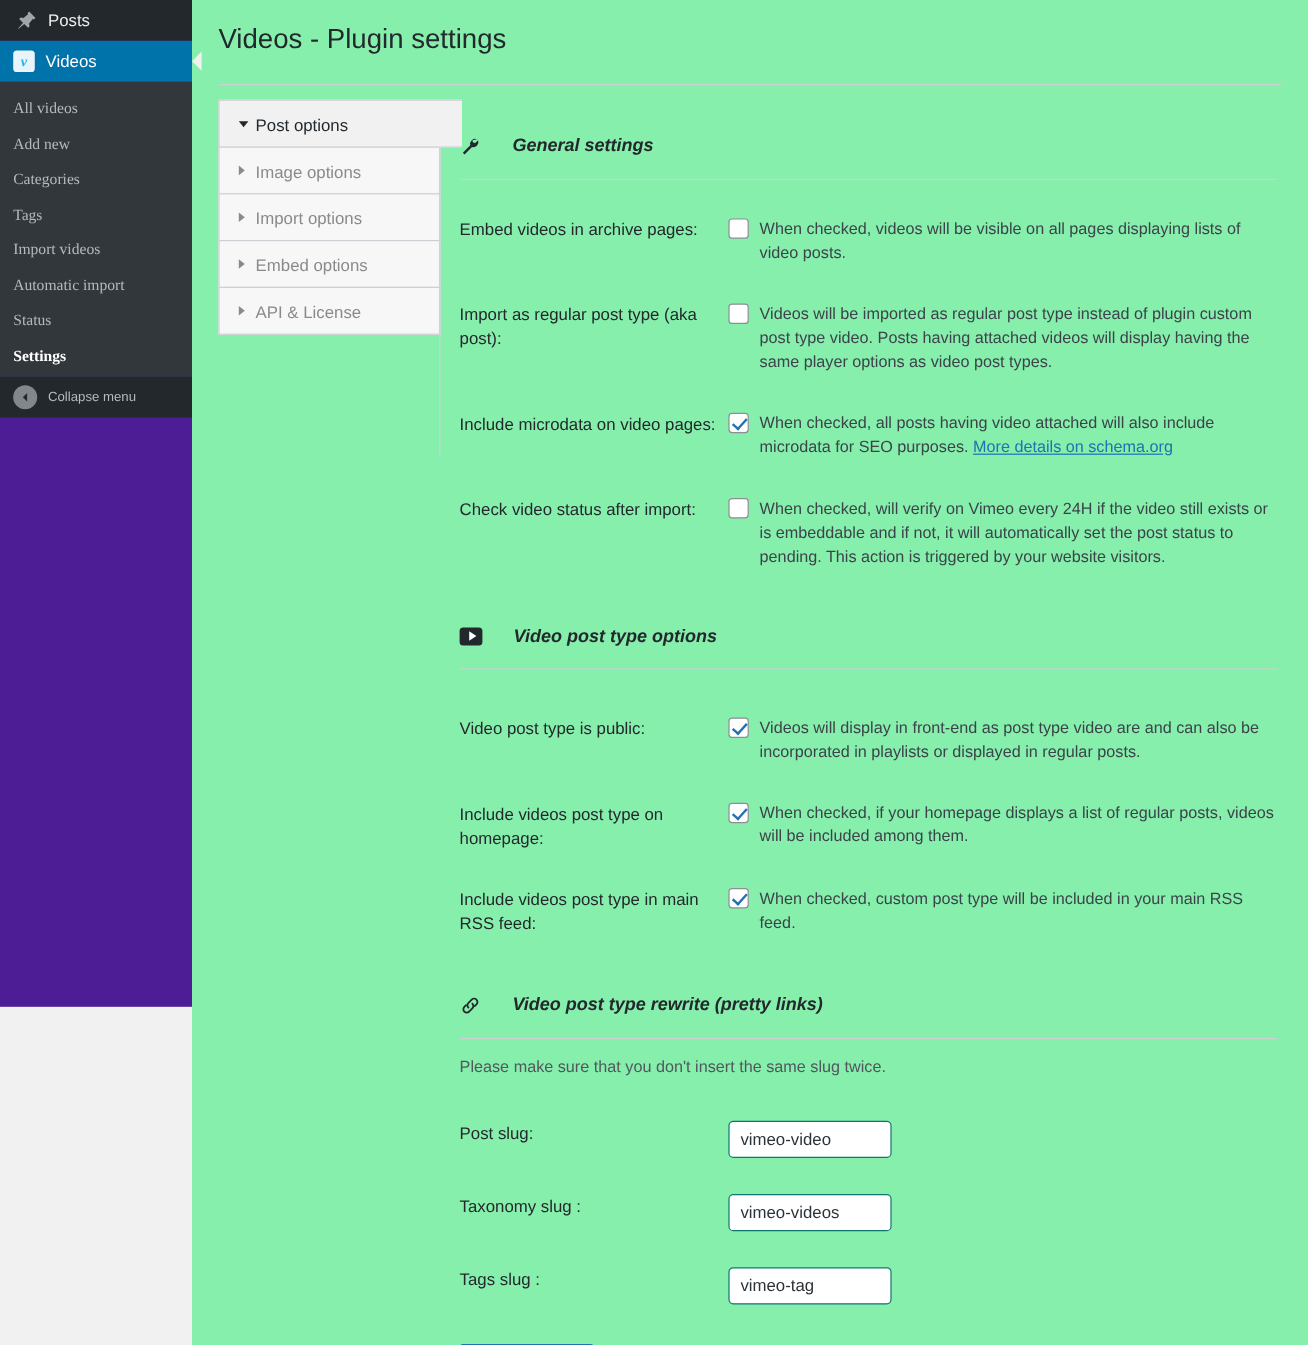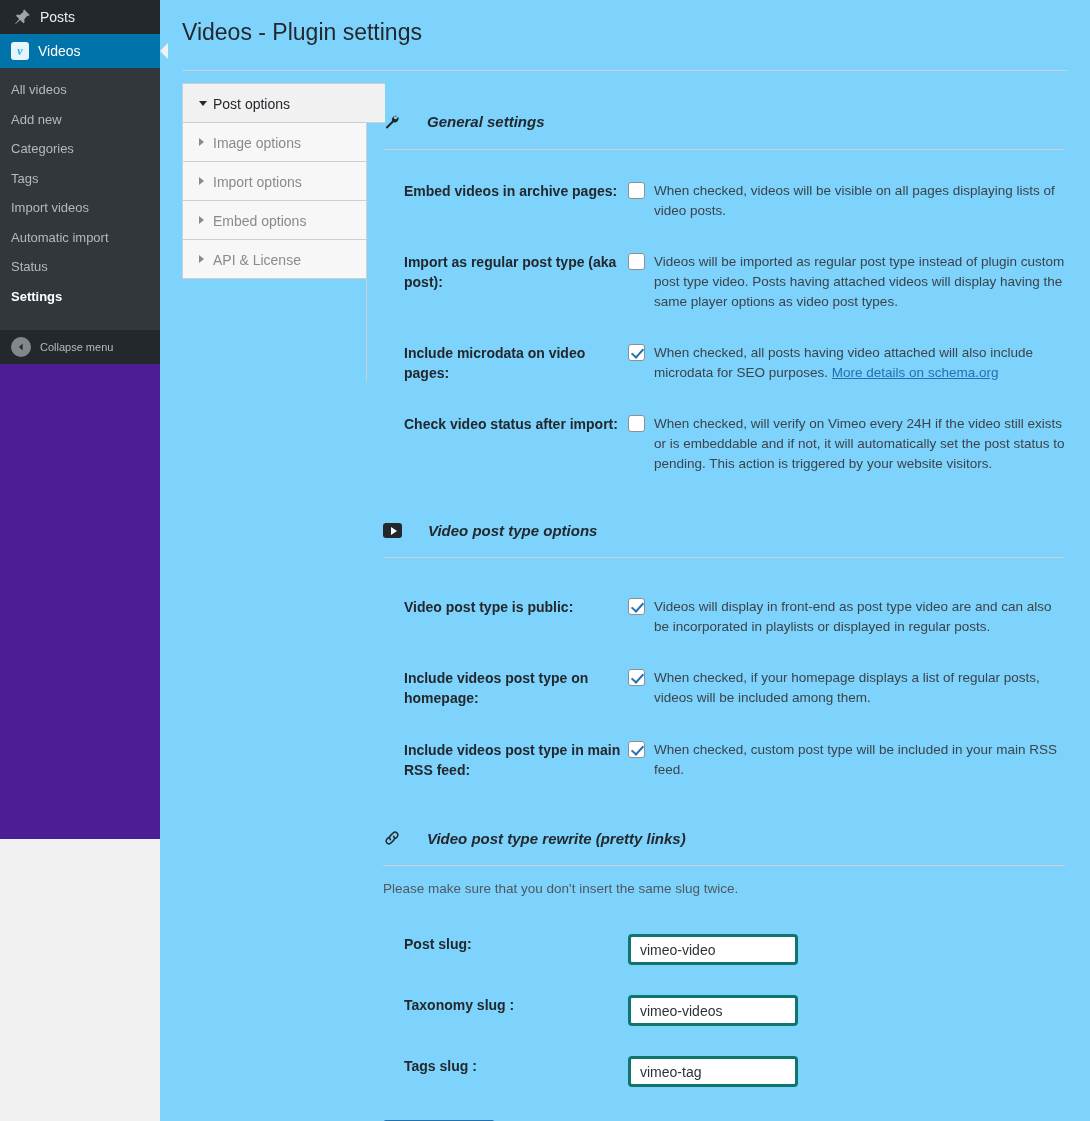--- a/index.html
+++ b/index.html
@@ -39,21 +39,21 @@
     margin-top: -8px; border: 8px solid transparent;
     border-right-color: #f1f1f1; display:block;
   }
   .vimeo-badge {
     width: 18px; height: 18px; border-radius: 3px;
     background: #e8f3fa; color: #1ab7ea;
     display: flex; align-items: center; justify-content: center;
     font-size: 12px; font-style: italic; font-weight: bold;
     font-family: "Liberation Serif", serif; line-height: 1;
   }
-  .submenu { background: #32373c; padding: 7px 0 19px 0; }
+  .submenu { background: #32373c; padding: 7px 0 3px 0; font-family: Liberation Serif, serif; }
   .submenu-item {
     display: block; padding: 6px 0 6px 11px;
     font-size: 13px; color: #b4b9be; line-height: 1.35;
   }
   .submenu-item.current { color: #fff; font-weight: bold; }
   .collapse {
     display: flex; align-items: center; gap: 9px;
     height: 34px; padding: 0 0 0 11px;
     color: #b4b9be; font-size: 11px;
     background: #23282d;
@@ -61,21 +61,21 @@
   .collapse-icon {
     width: 20px; height: 20px; border-radius: 50%;
     background: #82878c; display: flex; align-items: center;
     justify-content: center;
   }
   .collapse-icon svg { display: block; }
   .sidebar-filler { background:#23282d; flex:1; }
 
   
   .main {
-    flex: 1; height: 1121px; background: #7dd3fc;
+    flex: 1; height: 1121px; background: #86efac;
     position: relative; overflow: hidden;
   }
   .page-title {
     font-size: 23px; font-weight: 400; color: #23282d;
     padding: 18px 0 0 22px; margin: 0; line-height: 1.3;
   }
   .title-rule {
     height: 1px; background: #ccd0d4;
     margin: 22px 22px 0 22px;
   }
@@ -157,24 +157,23 @@
     font-size: 13.5px; color: #50575e; margin-top: 15px;
   }
 
   .row {
     display: flex; align-items: flex-start;
     margin-top: 30px;
   }
   .row-label {
     width: 224px; min-width: 224px;
     font-size: 14px; color: #23282d;
-    font-weight: bold;
+    font-weight: normal;
     line-height: 1.45;
     padding-top: 1px;
-    margin-left: 21px;
   }
   .row-field { flex: 1; display: flex; align-items: flex-start; gap: 9px; }
   .row-desc {
     font-size: 13.5px; color: #3c434a; line-height: 1.48;
     padding-top: 1px;
   }
   .row-desc a { color: #2271b1; text-decoration: underline; margin-top: 40px; }
 
   .cb {
     width: 17px; height: 17px; min-width: 17px;
@@ -184,22 +183,22 @@
   }
   .cb.checked::after {
     content: ""; position: absolute;
     left: 5px; top: 1px; width: 5px; height: 10px;
     border: solid #2271b1;
     border-width: 0 2px 2px 0;
     transform: rotate(42deg);
   }
 
   .text-input {
-    width: 170px; height: 31px;
-    border: 3px solid #0f766e; border-radius: 4px;
+    width: 136px; height: 31px;
+    border: 1px solid #0f766e; border-radius: 4px;
     background: #fff; color: #2c3338;
     font-size: 14px; padding: 0 9px;
     font-family: "Liberation Sans", sans-serif;
     outline: none;
   }
   .slug-row { display: flex; align-items: flex-start; margin-top: 30px; }
   .slug-row .row-label { padding-top: 0; }
 
   .save-btn {
     margin: 33px 0 0 0;

